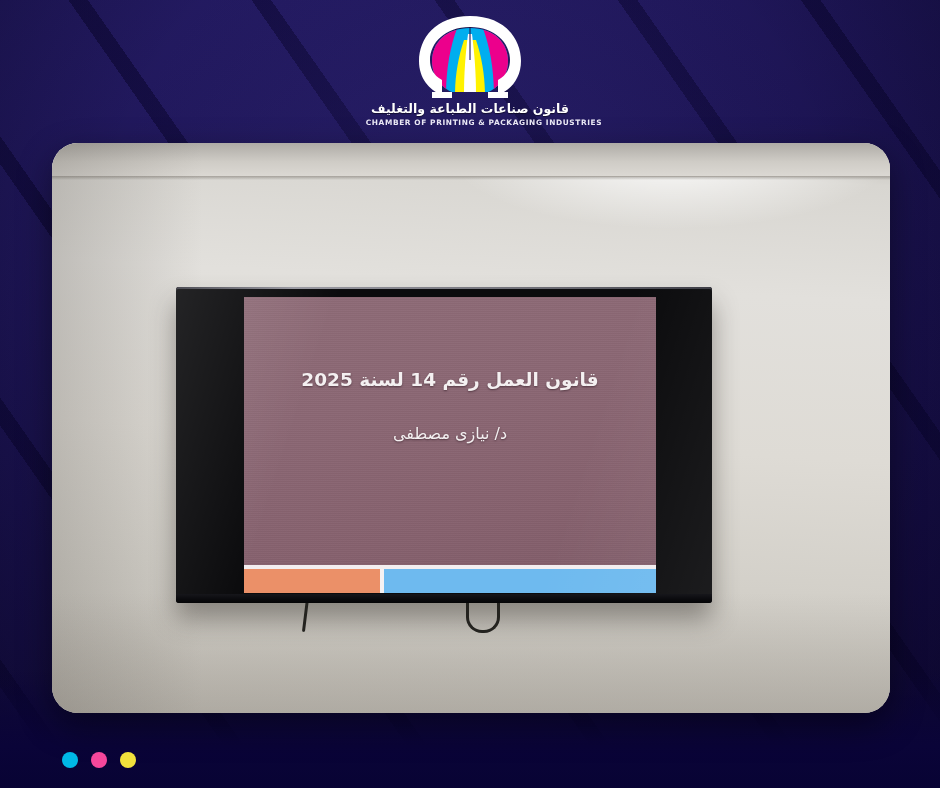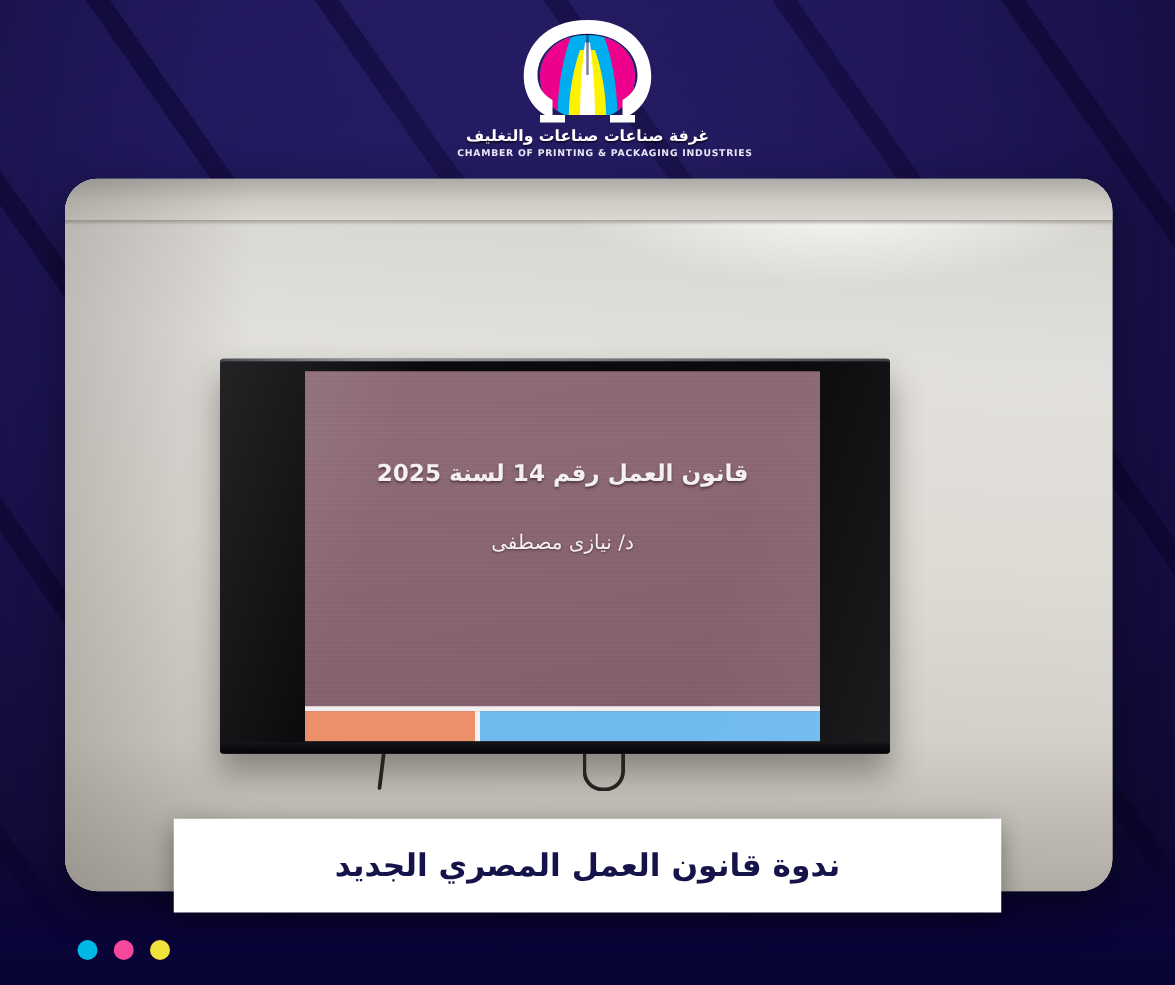--- a/index.html
+++ b/index.html
@@ -223,21 +223,21 @@
         <path d="M54 26 C 48 44 45 62 45 82 L 56 82 C 56 60 58 44 61 26 Z" fill="#FFF200"></path>
         <path d="M66 26 C 72 44 75 62 75 82 L 64 82 C 64 60 62 44 59 26 Z" fill="#FFF200"></path>
         <path d="M58 20 C 55 44 54 62 54 82 L 66 82 C 66 62 65 44 62 20 Z" fill="#ffffff"></path>
         <rect x="59" y="12" width="2" height="34" fill="#1d1552" opacity=".55"></rect>
       </g>
 
       <path d="M60 2 C 25 2 9 25 9 47 C 9 64 19 76 32 81 L 32 66 C 23 61 20 54 20 46 C 20 29 35 13 60 13 C 85 13 100 29 100 46 C 100 54 97 61 88 66 L 88 81 C 101 76 111 64 111 47 C 111 25 95 2 60 2 Z" fill="#ffffff"></path>
       <rect x="22" y="78" width="20" height="6" fill="#ffffff"></rect>
       <rect x="78" y="78" width="20" height="6" fill="#ffffff"></rect>
     </svg>
-    <div class="logo-ar">غرفة صناعات صناعات والتغليف</div>
+    <div class="logo-ar">قانون صناعات الطباعة والتغليف</div>
     <div class="logo-en">CHAMBER OF PRINTING &amp; PACKAGING INDUSTRIES</div>
   </div>
 
   <div id="photo">
     <div class="wall"></div>
     <div class="ceiling"></div>
     <div class="ceiling-edge"></div>
     <div class="wall-shadow-left"></div>
     <div class="wall-shadow-bottom"></div>
 
@@ -256,23 +256,20 @@
 
       <div class="tv-gloss"></div>
       <div class="tv-botedge"></div>
     </div>
 
     <div class="tv-ir"></div>
     <div class="cable cable-a"></div>
     <div class="cable cable-loop"></div>
   </div>
 
-  <div id="caption">
-    <div id="caption-text">ندوة قانون العمل المصري الجديد</div>
-  </div>
 
   <div id="dots">
     <span class="dot" style="background: rgb(0, 184, 230);"></span>
     <span class="dot" style="background: rgb(245, 71, 155);"></span>
     <span class="dot" style="background: rgb(242, 226, 60);"></span>
   </div>
 
 </div>
 
 </body></html>

